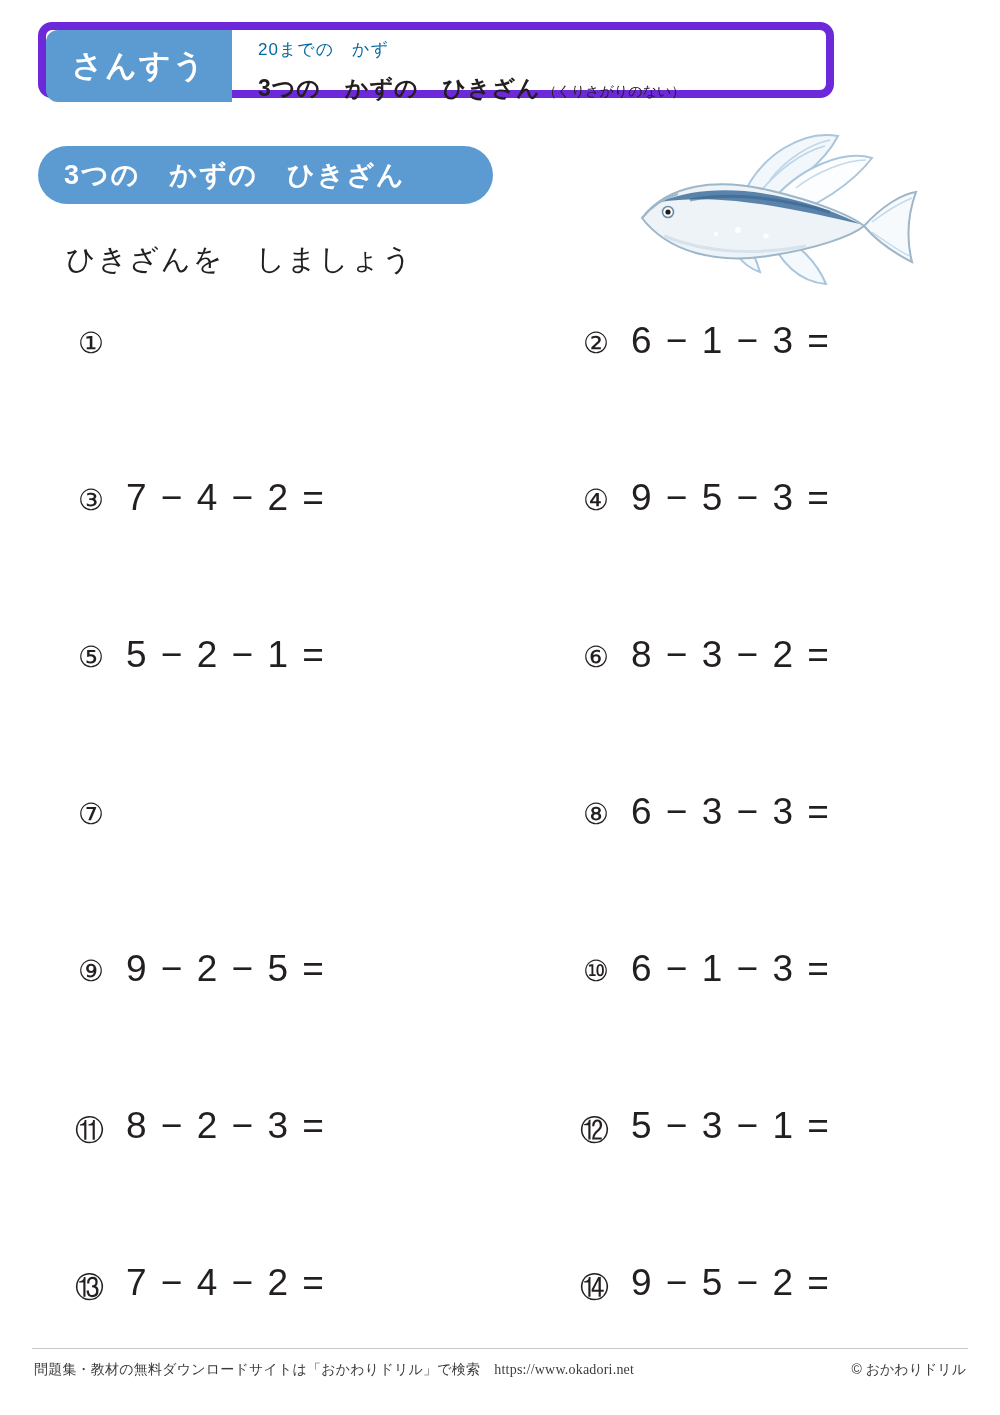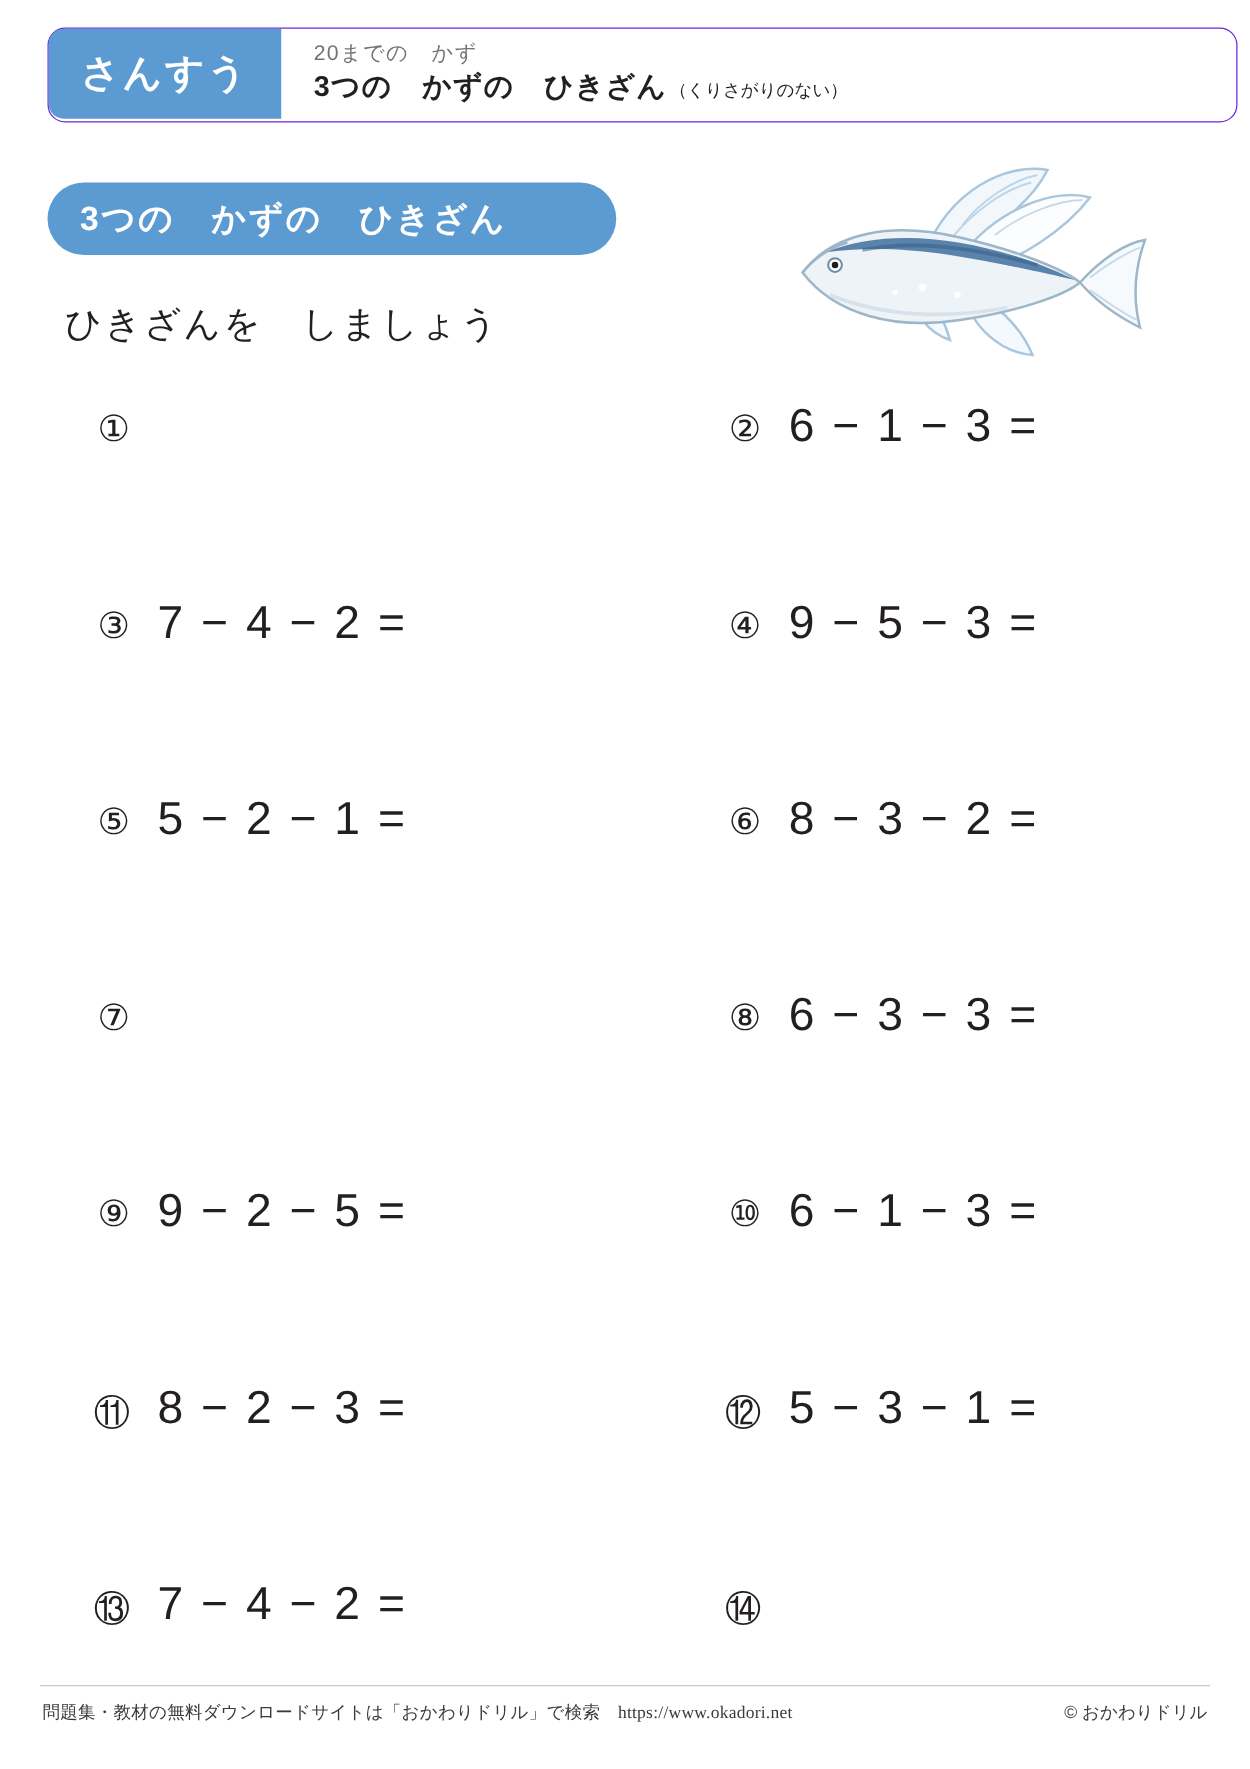--- a/index.html
+++ b/index.html
@@ -14,23 +14,23 @@
     color: #231f20;
     position: relative;
     overflow: hidden;
   }
 
   
   .header {
     position: absolute;
     left: 38px;
     top: 22px;
-    width: 952px;
+    width: 796px;
     height: 76px;
-    border: 1px solid #6d28d9;
+    border: 8px solid #6d28d9;
     border-radius: 14px;
     box-sizing: border-box;
   }
   .subject-badge {
     position: absolute;
     left: 0px;
     top: 0px;
     width: 186px;
     height: 72px;
     background: #5b9bd1;
@@ -45,22 +45,22 @@
   }
   .header-texts {
     position: absolute;
     left: 212px;
     top: 8px;
     width: 570px;
   }
   .header-line1 {
     font-size: 17px;
     letter-spacing: 1px;
-    color: #737373;
-    margin-bottom: 0;
+    color: #0369a1;
+    margin-bottom: 12px;
   }
   .header-line2 {
     font-size: 23px;
     font-weight: bold;
     letter-spacing: 1px;
     color: #231f20;
     display: flex;
     align-items: baseline;
   }
   .header-note {
@@ -85,21 +85,21 @@
     letter-spacing: 2px;
     display: flex;
     align-items: center;
     padding-left: 26px;
     box-sizing: border-box;
   }
 
   
   .instruction {
     position: absolute;
-    left: 52px;
+    left: 66px;
     top: 240px;
     font-size: 29px;
     letter-spacing: 2px;
     color: #231f20;
   }
 
   
   .fish {
     position: absolute;
     left: 620px;
@@ -264,18 +264,19 @@
   <div class="problem">
     <span class="pnum">⑫</span>
     <span class="pexpr">5 − 3 − 1 =</span>
   </div>
   <div class="problem">
     <span class="pnum">⑬</span>
     <span class="pexpr">7 − 4 − 2 =</span>
   </div>
   <div class="problem">
     <span class="pnum">⑭</span>
+    <span class="pexpr">9 − 5 − 2 =</span>
   </div>
 </div>
 
 <div class="footer-rule"></div>
 <div class="footer-left">問題集・教材の無料ダウンロードサイトは「おかわりドリル」で検索　https://www.okadori.net</div>
 <div class="footer-right">© おかわりドリル</div>
 
 </body></html>

